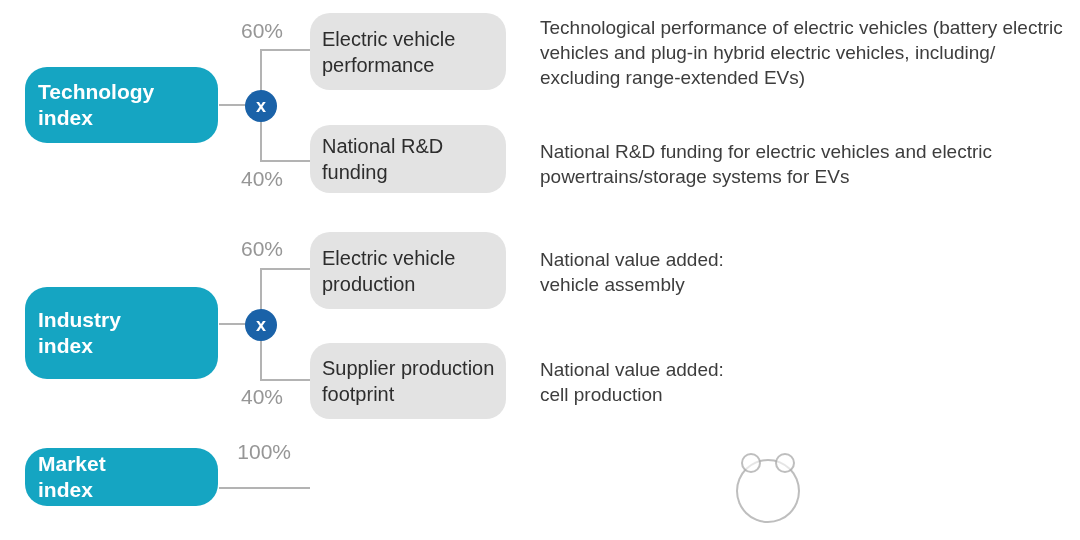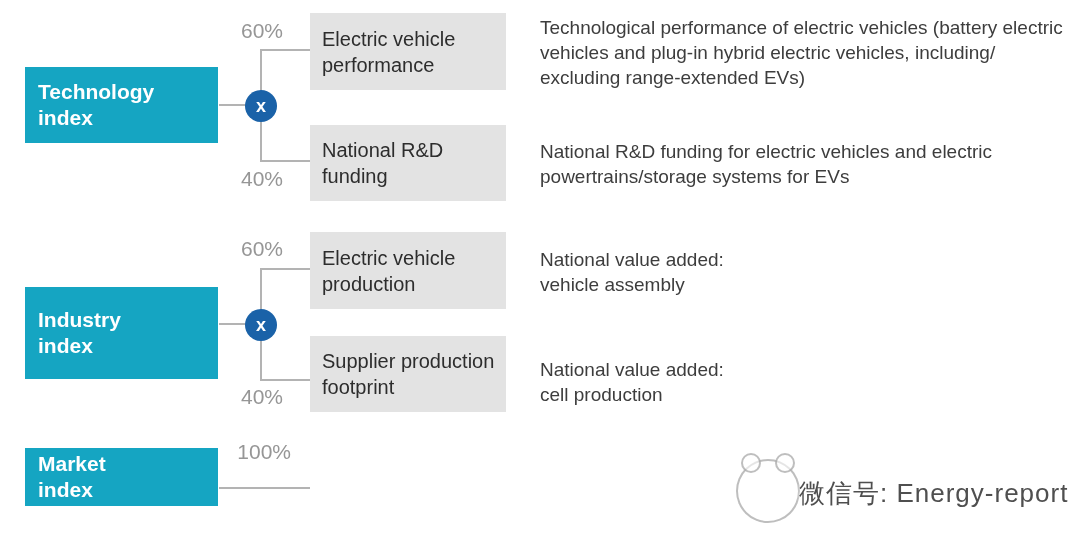--- a/index.html
+++ b/index.html
@@ -3,26 +3,26 @@
 <meta charset="utf-8">
 <style>
   html,body{margin:0;padding:0;background:#fff;}
   .stage{
     position:relative;width:1080px;height:540px;background:#ffffff;overflow:hidden;
     font-family:"Liberation Sans",sans-serif;
   }
   .index-box{
     position:absolute;left:25px;width:193px;box-sizing:border-box;
     background:var(--teal,#15a5c2);color:#fff;font-weight:bold;font-size:21px;line-height:26px;
-    display:flex;align-items:center;padding-left:13px;white-space:pre-line;
+    display:flex;align-items:center;padding-left:13px;white-space:pre-line;border-radius:22px;
   }
   .comp-box{
     position:absolute;left:310px;width:196px;box-sizing:border-box;
     background:var(--graybox,#e3e3e3);color:#2d2d2d;font-size:20px;line-height:26px;
-    display:flex;align-items:center;padding-left:12px;white-space:pre-line;
+    display:flex;align-items:center;padding-left:12px;white-space:pre-line;border-radius:20px;
   }
   .desc{
     position:absolute;left:540px;width:537px;font-size:19px;line-height:25px;
     color:var(--desc,#3d3d3d);white-space:pre-line;
   }
   .weight{
     position:absolute;width:60px;text-align:right;font-size:21px;color:var(--weight,#969696);
   }
   .hline,.vline{position:absolute;background:var(--line,#b3b3b3);}
   .hline{height:2px;}
@@ -61,21 +61,21 @@
   <div class="index-box" style="top:67px;height:76px">
     <span>Technology
 index</span>
   </div>
   <div class="weight" style="left:223px;top:19px">60%</div>
   <div class="weight" style="left:223px;top:167px">40%</div>
   <div class="comp-box" style="top:13px;height:77px">
     <span>Electric vehicle
 performance</span>
   </div>
-  <div class="comp-box" style="top:125px;height:76px">
+  <div class="comp-box" style="top:125px;height:68px">
     <span>National R&amp;D
 funding</span>
   </div>
   <div class="desc" style="top:15px">Technological performance of electric vehicles (battery electric
 vehicles and plug-in hybrid electric vehicles, including/
 excluding range-extended EVs)</div>
   <div class="desc" style="top:139px">National R&amp;D funding for electric vehicles and electric
 powertrains/storage systems for EVs</div>
 
   <div class="vline" style="left:260px;top:269px;height:112px"></div>
@@ -88,35 +88,34 @@
   <div class="index-box" style="top:287px;height:92px">
     <span>Industry
 index</span>
   </div>
   <div class="weight" style="left:223px;top:237px">60%</div>
   <div class="weight" style="left:223px;top:385px">40%</div>
   <div class="comp-box" style="top:232px;height:77px">
     <span>Electric vehicle
 production</span>
   </div>
-  <div class="comp-box" style="top:336px;height:76px">
+  <div class="comp-box" style="top:343px;height:76px">
     <span>Supplier production
 footprint</span>
   </div>
   <div class="desc" style="top:247px">National value added:
 vehicle assembly</div>
   <div class="desc" style="top:357px">National value added:
 cell production</div>
 
   <div class="hline" style="left:219px;top:487px;width:91px"></div>
   <div class="index-box" style="top:448px;height:58px">
     <span>Market
 index</span>
   </div>
   <div class="weight" style="left:221px;top:440px;width:70px">100%</div>
 
   <div class="wm-logo">
     <div class="wm-ear left"></div>
     <div class="wm-ear right"></div>
   </div>
-  <div class="wm-text">微信号: Energy-report</div>
 
 </div>
 
 </body></html>

